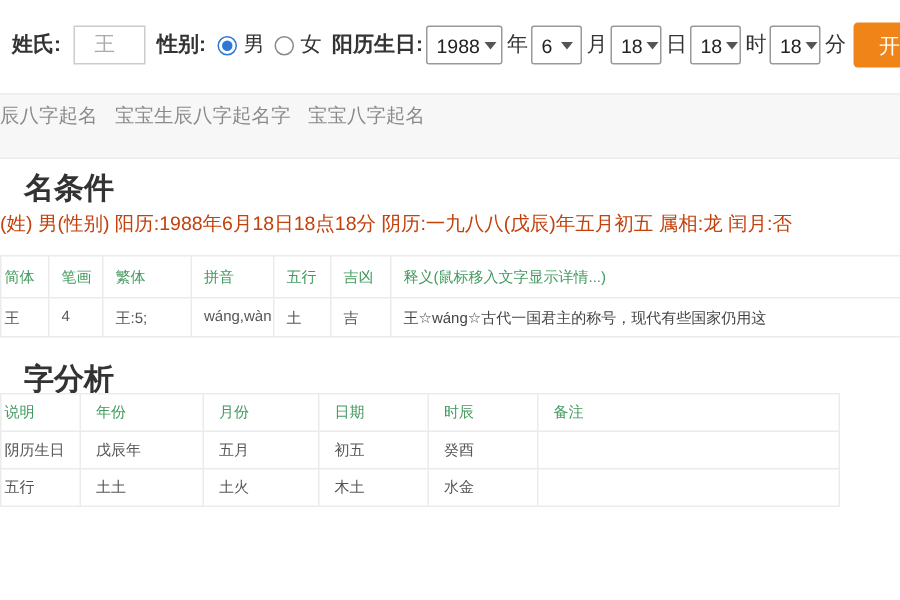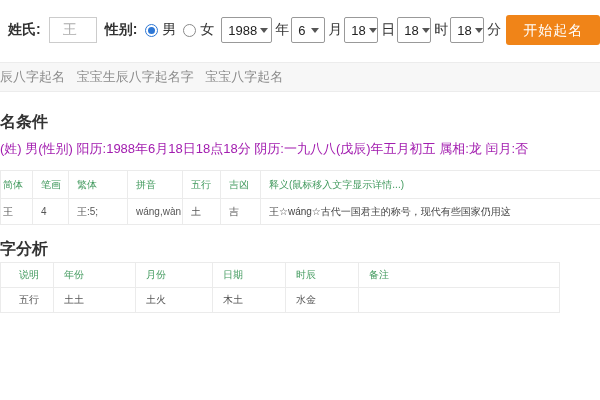--- a/index.html
+++ b/index.html
@@ -25,59 +25,60 @@
   .sel-year { width:51px; }
   .sel-sm { width:34px; }
   .sel-arrow { width:0; height:0; border-left:4px solid transparent;
     border-right:4px solid transparent; border-top:5px solid #555; margin-left:3px; }
   .unit { margin:0 2px 0 3px; }
   .start-btn { height:30px; line-height:30px; padding:0 17px; background:#f08418;
     color:#fff; font-size:14px; border:none; border-radius:3px; margin-left:3px;
     letter-spacing:1px; cursor:pointer; }
 
   
-  .nav-strip { top:62px; left:0; width:600px; height:30px; background:#f7f7f7;
+  .nav-strip { top:62px; left:0; width:600px; height:44px; background:#f7f7f7;
     border-top:1px solid #ececec; border-bottom:1px solid #ececec; line-height:28px;
     font-size:13px; color:#8a8a8a; padding-left:0; white-space:nowrap; }
   .nav-strip a { color:#8a8a8a; text-decoration:none; margin-right:8px; }
 
   
-  .sec-title { left:0; font-size:16px; font-weight:bold; color:#333; }
+  .sec-title { left:16px; font-size:20px; font-weight:bold; color:#333; }
   .title-1 { top:112px; }
   .title-2 { top:239px;font-family:Liberation Mono, monospace; }
-  .summary-line { top:140px; left:0; font-size:13px; color:#a21caf; white-space:nowrap; }
+  .summary-line { top:140px; left:0; font-size:13px; color:#c2410c; white-space:nowrap; }
 
   
   table { border-collapse:collapse; table-layout:fixed; background:#fff; }
   th,td { border:1px solid #ebebeb; font-weight:normal; text-align:left;
     white-space:nowrap; overflow:hidden; font-size:10px; padding:0 0 0 8px; }
   th { color:#429a5e; height:28px; }
   td { color:#555; height:26px; }
   .t1 { top:170px; left:0; width:640px; }
   .t1 th.c0, .t1 td.c0 { padding-left:2px; }
   .t2 { top:262px; left:0; width:560px; }
   .t2 th, .t2 td { padding-left:10px; height:25px; }
-  .t2 th.c0, .t2 td.c0 { padding-left:18px; }
+  .t2 th.c0, .t2 td.c0 { padding-left:2px; }
   .desc-cell { color:#444; }
 </style>
 </head>
 <body>
 
 <div class="abs form-row">
   <span class="form-label">姓氏:</span>
   <input class="surname-input" readonly="" value="王" style="">
   <span class="form-label">性别:</span>
   <span class="radio-wrap">
     <span class="radio-circle checked"></span>
     <span>男</span>
   </span>
   <span class="radio-wrap">
     <span class="radio-circle"></span>
     <span>女</span>
   </span>
+  <span class="form-label" style="margin-right:2px;">阳历生日:</span>
   <span class="sel sel-year">
     <span>1988</span>
     <span class="sel-arrow"></span>
   </span>
   <span class="unit">年</span>
   <span class="sel sel-sm">
     <span>6</span>
     <span class="sel-arrow"></span>
   </span>
   <span class="unit">月</span>
@@ -154,20 +155,28 @@
   <tbody>
       <tr>
     <th class="c0">说明</th>
     <th>年份</th>
     <th>月份</th>
     <th>日期</th>
     <th>时辰</th>
     <th>备注</th>
   </tr>
   <tr>
+    <td class="c0">阴历生日</td>
+    <td>戊辰年</td>
+    <td>五月</td>
+    <td>初五</td>
+    <td>癸酉</td>
+    <td></td>
+  </tr>
+  <tr>
     <td class="c0">五行</td>
     <td>土土</td>
     <td>土火</td>
     <td>木土</td>
     <td>水金</td>
     <td></td>
   </tr>
 </tbody>
   </table>
 

